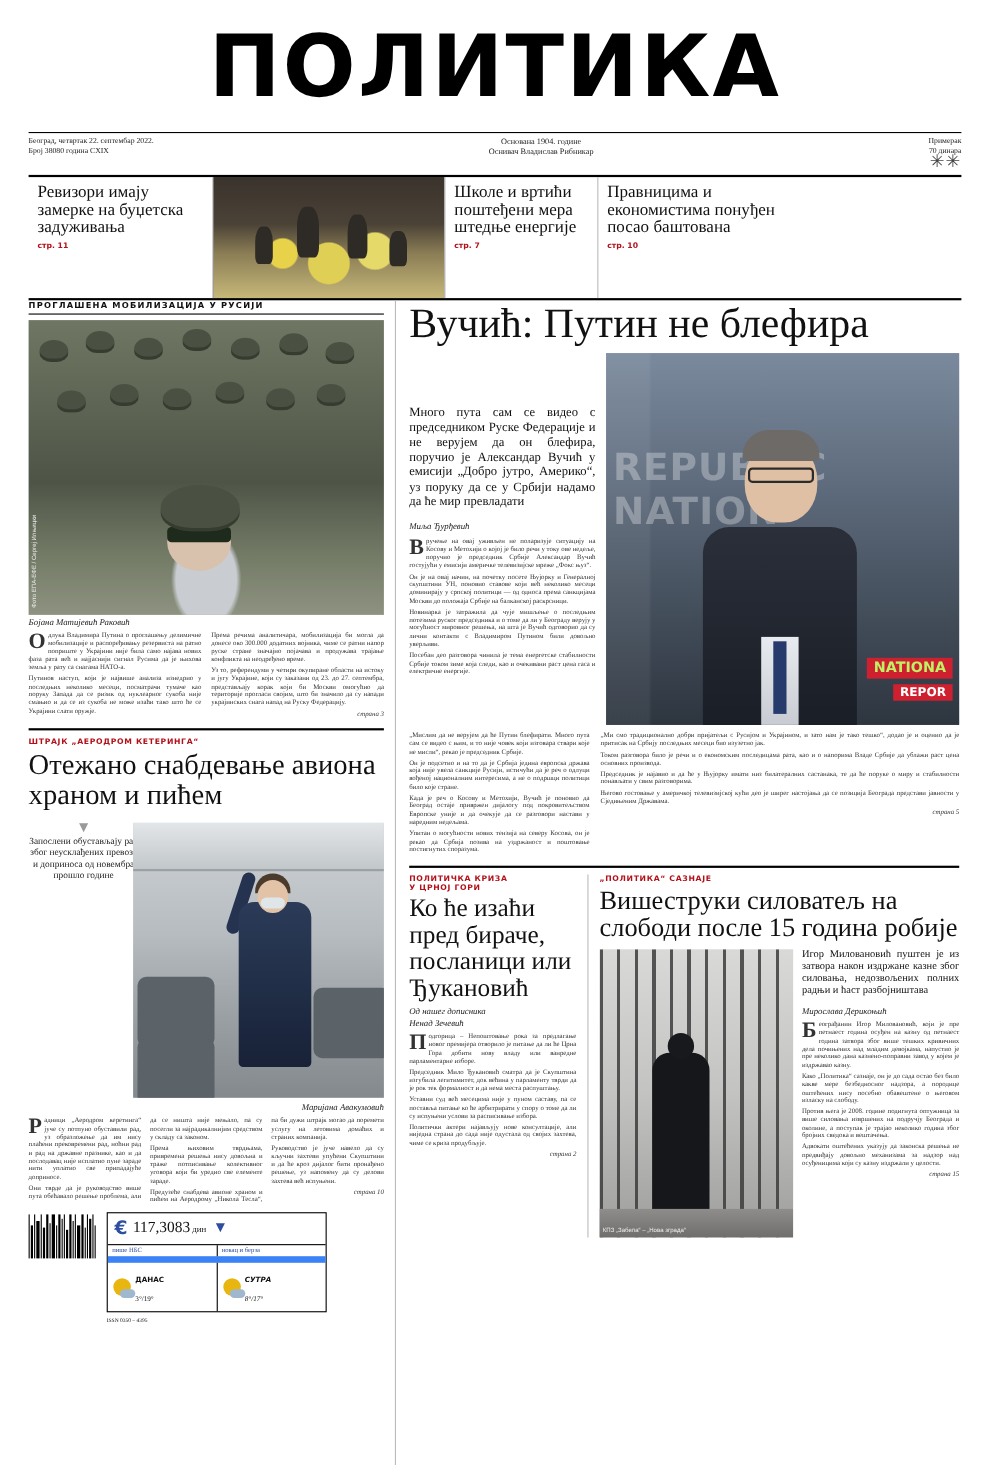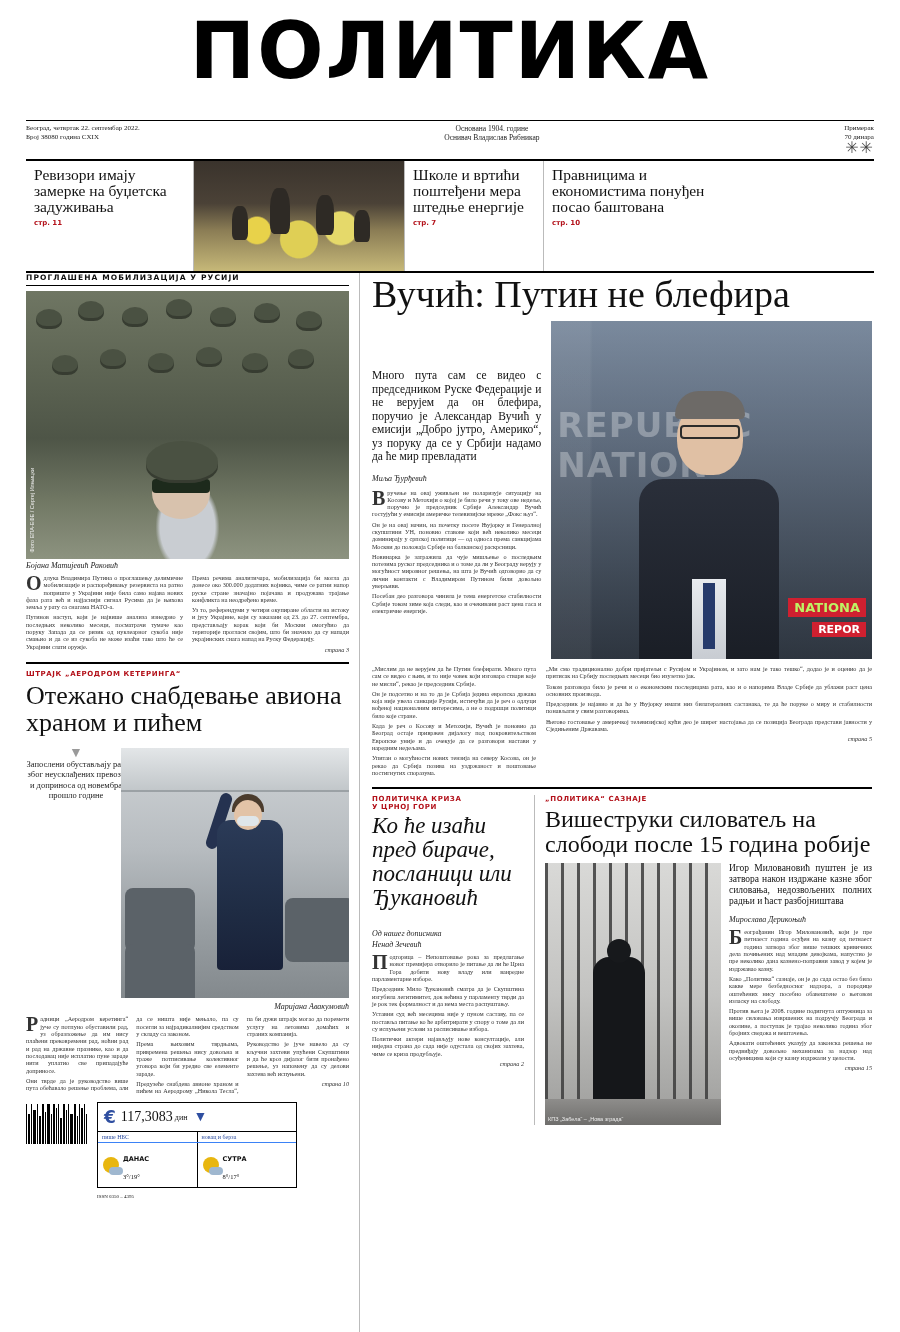--- a/index.html
+++ b/index.html
@@ -9,21 +9,21 @@
     background:#ffffff;
     font-family: "Liberation Serif", serif;
     color:#111;
     overflow:hidden;
   }
   .page { width:900px; height:1332px; position:relative; padding:0 26px; }
 
   
   .masthead {
     text-align:center;
-    padding-top:8px;
+    padding-top:18px;
     height:118px;
   }
   .masthead .logo {
     font-family:"DejaVu Sans", sans-serif;
     font-weight:bold;
     font-size:78px;
     letter-spacing:2px;
     line-height:86px;
     color:#000;
   }
@@ -108,21 +108,21 @@
     font-family:"Liberation Sans", sans-serif;
   }
 
   h1.head-xl {
     font-size:33px; line-height:33px; margin:8px 0 6px; font-weight:normal;
   }
   h2.head-l {
     font-size:26px; line-height:27px; margin:4px 0 6px; font-weight:normal;
   }
   h2.head-m {
-    font-size:23px; line-height:24px; margin:3px 0 19px; font-weight:normal;font-style:italic;
+    font-size:23px; line-height:24px; margin:3px 0 5px; font-weight:normal;
   }
   .author { font-size:8px; font-style:italic; margin:2px 0 4px; color:#222; }
   .cols2 { column-count:2; column-gap:9px; }
   .cols3 { column-count:3; column-gap:8px; }
   .body-txt {
     font-size:6.2px; line-height:7.3px; text-align:justify; color:#333;
     hyphens:auto;
   }
   .body-txt p { margin:0 0 3px; }
   .dropcap::first-letter {
@@ -152,23 +152,23 @@
   
   .fxbox { border:1px solid #000; margin-top:8px; width:200px; }
   .fxrow { display:flex; align-items:center; padding:4px 6px; border-bottom:1px solid #000; }
   .fxrow .eur { font-size:17px; color:#2e4ea0; font-weight:bold; margin-right:5px; font-family:"DejaVu Sans", sans-serif;}
   .fxrow .val { font-size:14px; }
   .fxrow .din { font-size:8px; margin-left:2px; }
   .fxrow .dn { color:#2e4ea0; font-size:14px; margin-left:6px; }
   .fxsub { display:flex; font-size:6px; }
   .fxsub div { flex:1; padding:2px 4px; border-right:1px solid #000; color:#2e4ea0;}
   .fxsub div:last-child { border-right:0; }
-  .wx { display:flex; border-top:1px solid #3b82f6; }
+  .wx { display:flex; border-top:6px solid #3b82f6; }
   .wxcell { flex:1; display:flex; align-items:center; gap:4px; padding:4px 5px; border-right:1px solid #000;}
-  .wxcell:last-child { border-right:0; }
+  .wxcell:last-child { border-right:0;font-style:italic; }
   .wxcell .sun { width:16px; height:16px; border-radius:50%; background:#e8b60f; position:relative;}
   .wxcell .cloud { position:absolute; right:-4px; bottom:-2px; width:14px; height:8px; background:#9fb7cf; border-radius:7px;}
   .wxcell .lbl { font-family:"DejaVu Sans", sans-serif; font-size:6.5px; font-weight:bold; }
   .wxcell .tmp { font-size:6.5px; }
 
   .barcode { margin-top:8px; display:flex; align-items:flex-end; gap:1px; height:42px; }
   .barcode i { display:block; width:1px; background:#000; }
   .isbn { font-size:5px; margin-top:6px; }
 
   

